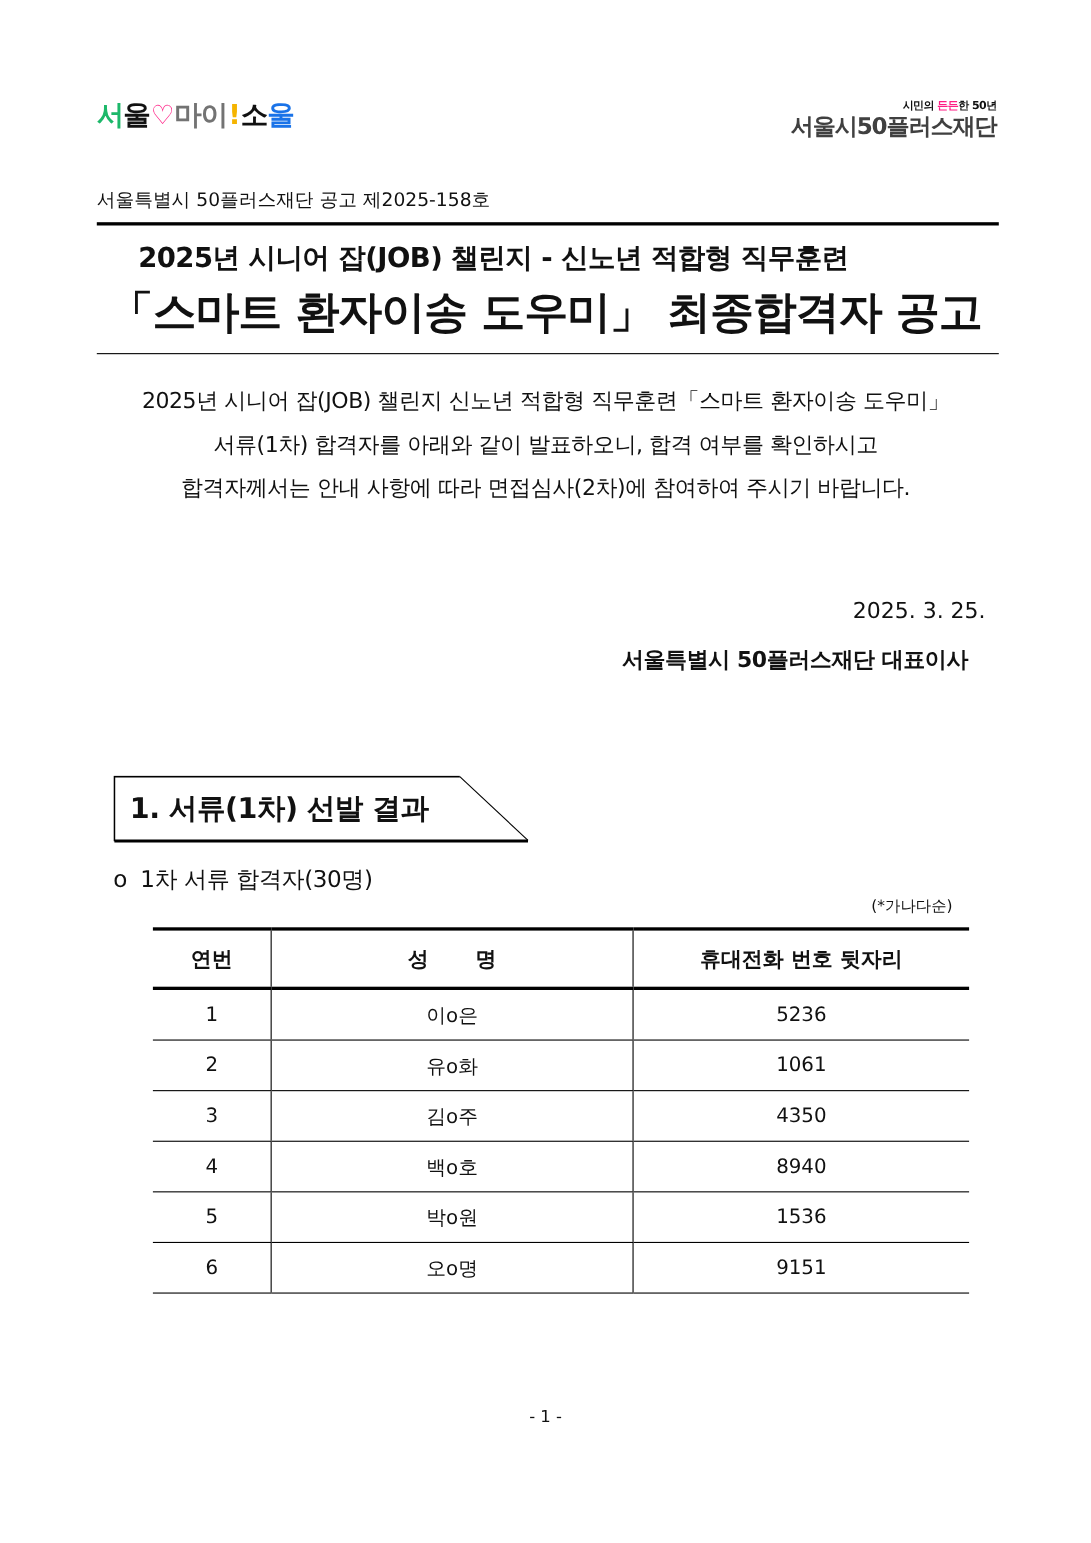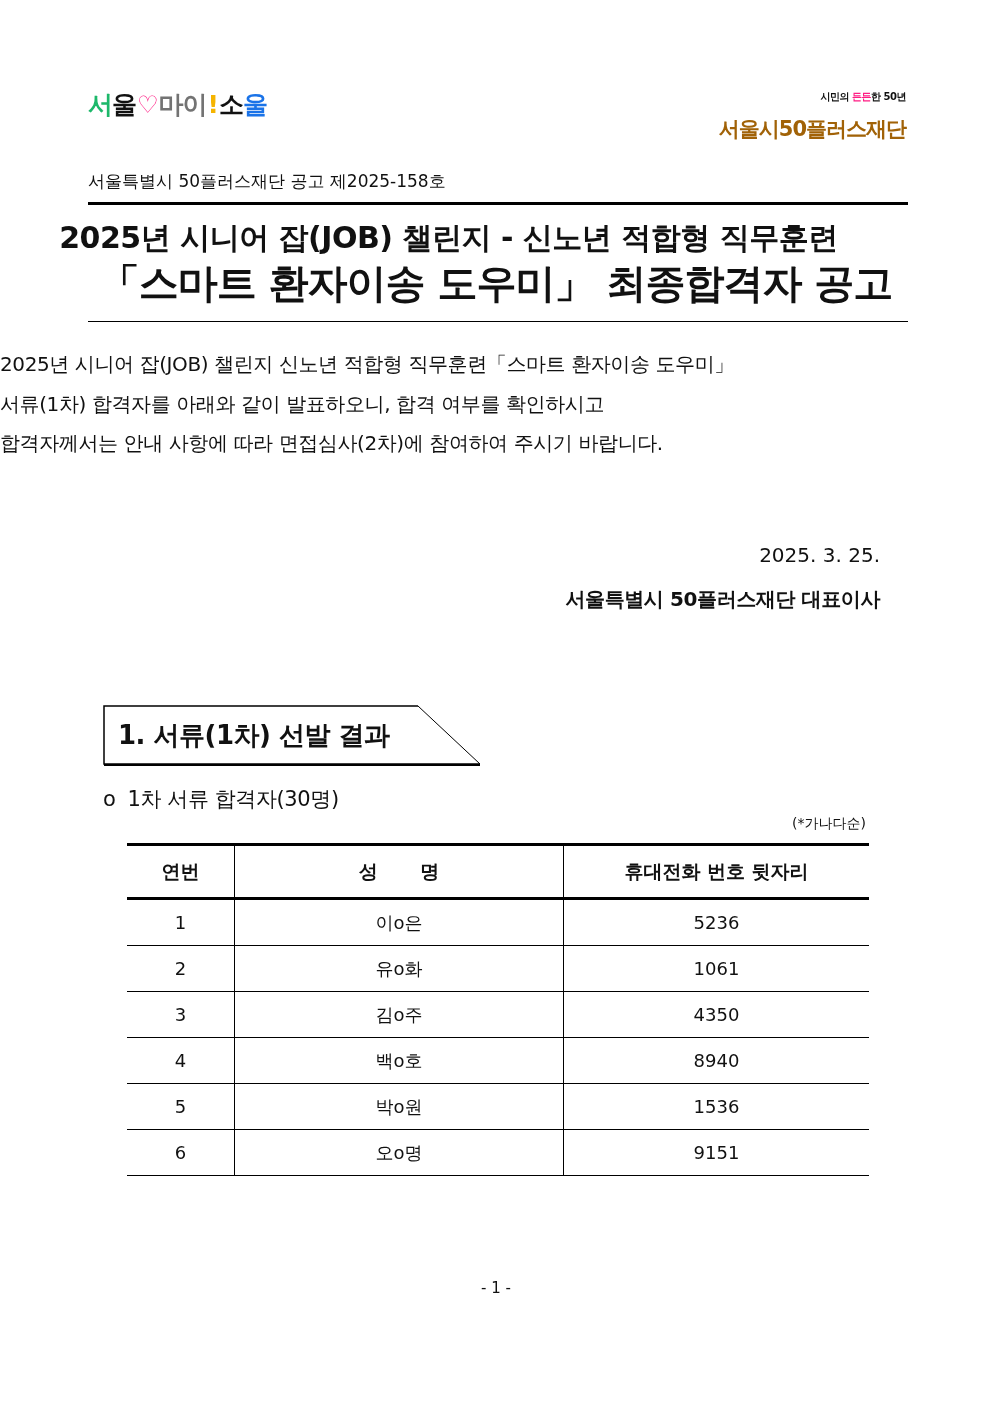--- a/index.html
+++ b/index.html
@@ -10,43 +10,43 @@
   .logo-left .ul  { color: #111; }
   .logo-left .heart { color: #ff1e84; font-size: 24px; margin: 0 1px; }
   .logo-left .mai { color: #737373; }
   .logo-left .excl { color: #f5b400; margin: 0 1px; }
   .logo-left .so  { color: #111; }
   .logo-left .ul2 { color: #1a73e8; }
 
   .logo-right { position: absolute; right: 86px; top: 92px; text-align: right; line-height: 1; }
   .logo-right .tag { font-size: 10px; font-weight: bold; color: #111; letter-spacing: -0.5px; }
   .logo-right .tag .pink { color: #ff1e84; }
-  .logo-right .name { font-size: 21px; font-weight: bold; color: #a16207; letter-spacing: -1px; margin-top: 17px; }
+  .logo-right .name { font-size: 21px; font-weight: bold; color: #404040; letter-spacing: -1px; margin-top: 3px; }
 
   .notice-no { position: absolute; left: 88px; top: 170px; font-size: 17px; color: #111; }
   .rule-thick { position: absolute; left: 88px; width: 820px; top: 202px; height: 3px; background: #000; }
-  .title-line1 { position: absolute; left: 0; width: 897px; top: 218px; text-align: center; font-size: 30px; font-weight: bold; letter-spacing: -0.5px; }
+  .title-line1 { position: absolute; left: 0; width: 897px; top: 218px; text-align: center; font-size: 25px; font-weight: bold; letter-spacing: -0.5px; }
   .title-line2 { position: absolute; left: 0; width: 992px; top: 256px; text-align: center; font-size: 40px; font-weight: bold; letter-spacing: -1px; }
   .rule-thin { position: absolute; left: 88px; width: 820px; top: 321px; height: 1px; background: #000; }
 
-  .intro { position: absolute; left: 0; width: 992px; top: 345px; text-align: left; font-size: 20px; line-height: 39.5px; letter-spacing: -0.4px; }
+  .intro { position: absolute; left: 0; width: 992px; top: 345px; text-align: center; font-size: 20px; line-height: 39.5px; letter-spacing: -0.4px; }
   .intro div { white-space: nowrap; }
 
-  .date { position: absolute; right: 112px; top: 543px; font-size: 20px; }
+  .date { position: absolute; right: 96px; top: 543px; font-size: 20px; }
   .signer { position: absolute; right: 112px; top: 586px; font-size: 20px; font-weight: bold; letter-spacing: -0.4px; }
 
   .section-box { position: absolute; left: 103px; top: 705px; width: 378px; height: 60px; }
   .section-box svg { position: absolute; left: 0; top: 0; }
   .section-title { position: absolute; left: 118px; top: 718px; font-size: 26px; font-weight: bold; letter-spacing: -0.5px; }
 
   .sub-heading { position: absolute; left: 103px; top: 785px; font-size: 21px; letter-spacing: -0.4px; }
   .sub-heading .bullet { display: inline-block; margin-right: 12px; }
   .sort-note { position: absolute; right: 126px; top: 815px; font-size: 14px; text-align: right; }
 
-  table.results { position: absolute; left: 127px; top: 843px; width: 742px; border-collapse: collapse; font-size: 18px; }
+  table.results { position: absolute; left: 139px; top: 843px; width: 742px; border-collapse: collapse; font-size: 18px; }
   table.results th, table.results td { text-align: center; border-bottom: 1px solid #000; }
   table.results th { height: 49px; font-weight: bold; font-size: 19px; border-top: 3px solid #000; border-bottom: 3px solid #000; }
   table.results td { height: 43px; font-size: 18px; }
   table.results th + th, table.results td + td { border-left: 1px solid #000; }
   table.results th:first-child, table.results td:first-child { width: 105px; }
   table.results th:nth-child(2), table.results td:nth-child(2) { width: 326px; }
   table.results th:nth-child(2) span { letter-spacing: 18px; margin-right: -18px; font-weight: bold; }
   table.results th:nth-child(3) { font-weight: bold; }
   table.results th:first-child { font-weight: bold; }
 

